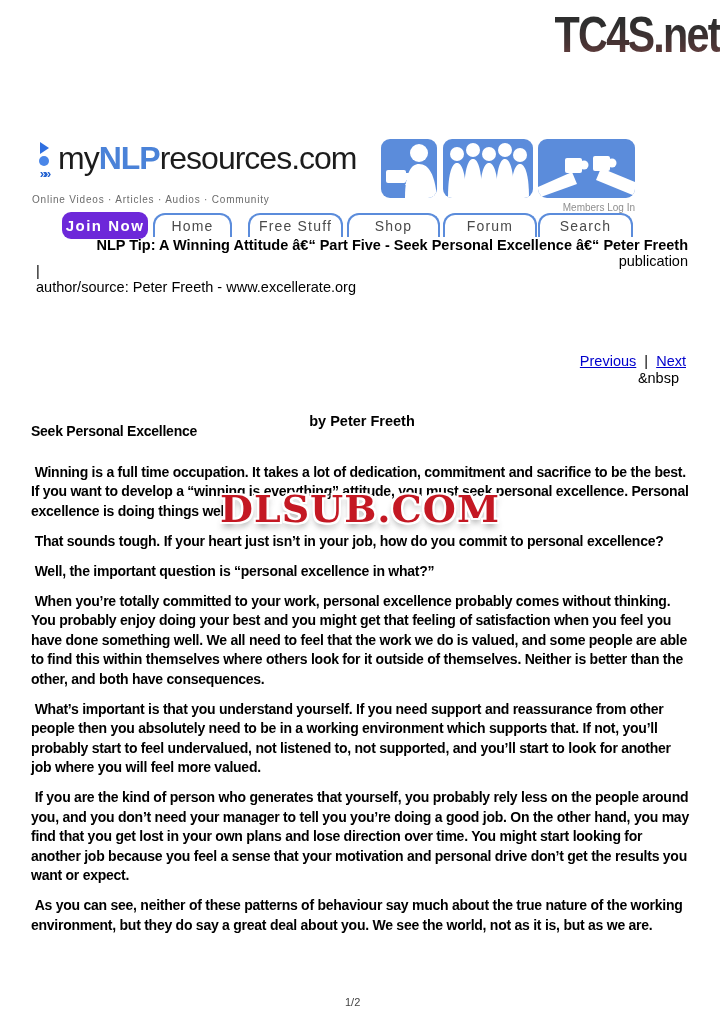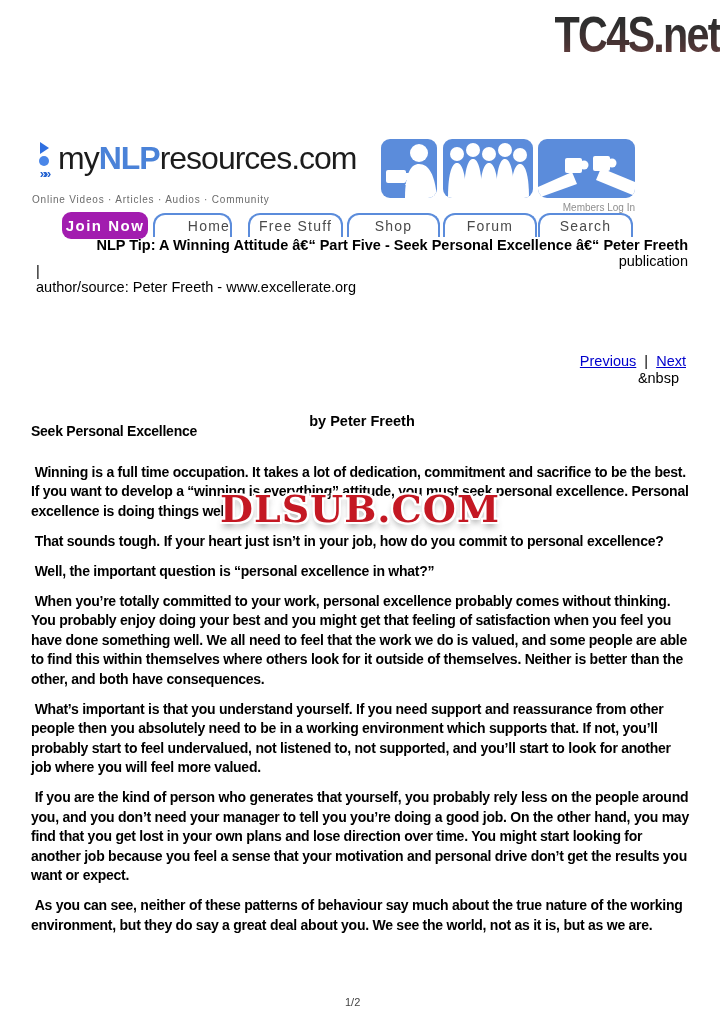--- a/index.html
+++ b/index.html
@@ -27,23 +27,23 @@
   #photo2{left:443px;width:90px;}
   #photo3{left:538px;width:97px;}
   .photo svg{display:block;width:100%;height:100%;}
 
   #members{position:absolute;left:520px;top:202px;width:115px;text-align:right;font-size:10px;color:#8f8f8f;}
 
   
   .tab{position:absolute;top:213px;height:24px;box-sizing:border-box;background:#fff;
        border:2px solid #5b8cdb;border-bottom:none;border-radius:12px 12px 0 0;
        color:#4a4a4a;font-size:14px;letter-spacing:1.2px;text-align:center;line-height:22px;cursor:pointer;}
-  #tab-join{position:absolute;left:62px;top:212px;width:86px;height:27px;background:#a21caf;border-radius:9px;
+  #tab-join{position:absolute;left:62px;top:212px;width:86px;height:27px;background:#6d28d9;border-radius:9px;
        color:#fff;font-weight:bold;font-size:15px;letter-spacing:1.5px;text-align:center;line-height:27px;cursor:pointer;}
-  #tab-home{left:153px;width:79px;text-align:right;}
+  #tab-home{left:153px;width:79px;}
   #tab-free{left:248px;width:95px;}
   #tab-shop{left:347px;width:93px;}
   #tab-forum{left:443px;width:94px;}
   #tab-search{left:538px;width:95px;}
 
   
   #title-wrap{position:absolute;left:20px;top:237px;width:668px;text-align:right;font-size:14.5px;line-height:16px;white-space:pre-wrap;}
   #title-wrap .t-bold{font-weight:bold;}
   #date-line{position:absolute;left:20px;top:253px;width:668px;text-align:right;font-size:14.5px;}
   #pipe-author{position:absolute;left:36px;top:263px;font-size:14.5px;line-height:16px;}

